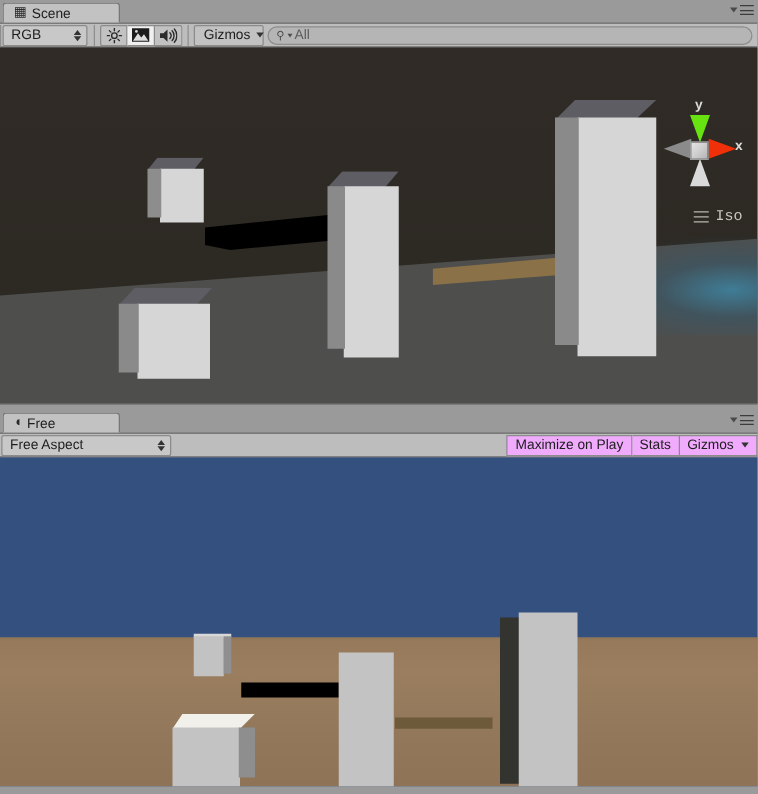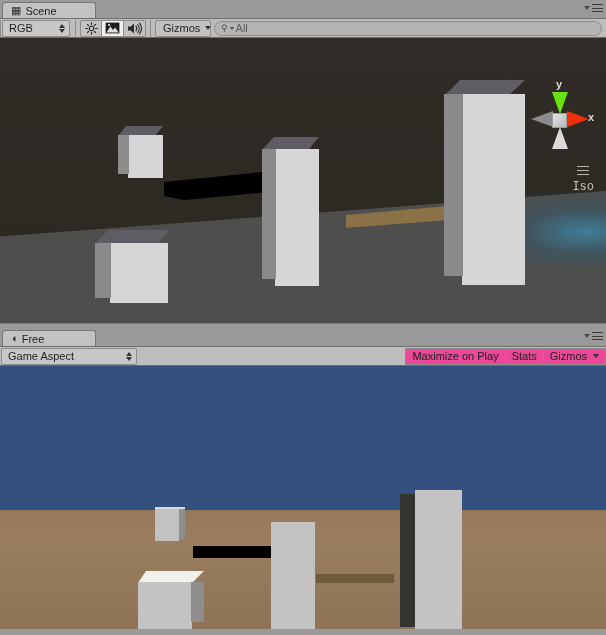--- a/index.html
+++ b/index.html
@@ -170,21 +170,21 @@
   .search-caret {
     width: 0; height: 0;
     border-left: 2px solid transparent;
     border-right: 2px solid transparent;
     border-top: 3px solid #4d4d4d;
   }
   .search-text { color: #5c5c5c; }
 
   .plainbtn {
     height: 17px;
-    background: #ec4899;
+    background: #f0abfc;
     border: 1px solid #8b8b8b;
     display: flex; align-items: center; justify-content: center;
     padding: 0 6px;
     box-sizing: border-box;
     font-size: 11px;
     color: #1d1d1d;
   }
   .plainbtn + .plainbtn { border-left: none; }
 
   
@@ -253,21 +253,20 @@
   .persp-row {
     position: absolute;
     right: 12px;
     top: 128px;
     display: flex;
     align-items: center;
     gap: 5px;
     color: #c9c6c0;
     font-size: 12px;
     font-family: "Liberation Mono", monospace;
-    flex-direction: column;
   }
   .persp-lines {
     width: 12px; height: 9px;
     display: flex; flex-direction: column; justify-content: space-between;
   }
   .persp-lines span { display: block; height: 1px; background: #b9b6b0; }
 
   
   #game-viewport {
     position: relative;
@@ -442,21 +441,21 @@
         <span class="hamburger">
             <span></span>
             <span></span>
             <span></span>
           </span>
       </div>
     </div>
 
     <div class="toolbar">
       <div class="dd" style="width:136px;">
-        <span>Game Aspect</span>
+        <span>Free Aspect</span>
         <span class="dd-stack">
             <i class="up"></i>
             <i class="dn"></i>
           </span>
       </div>
       <div style="flex:1"></div>
       <div class="plainbtn">
         <span>Maximize on Play</span>
       </div>
       <div class="plainbtn">

